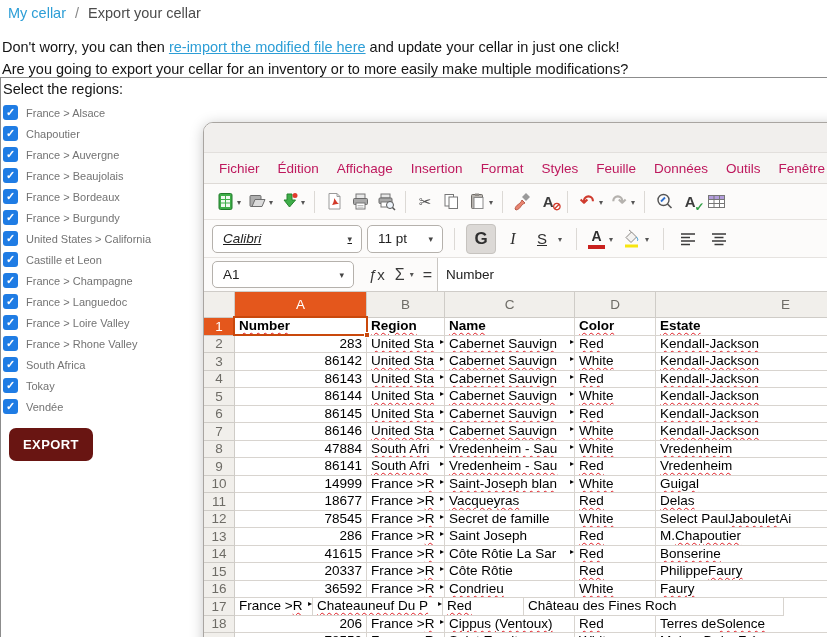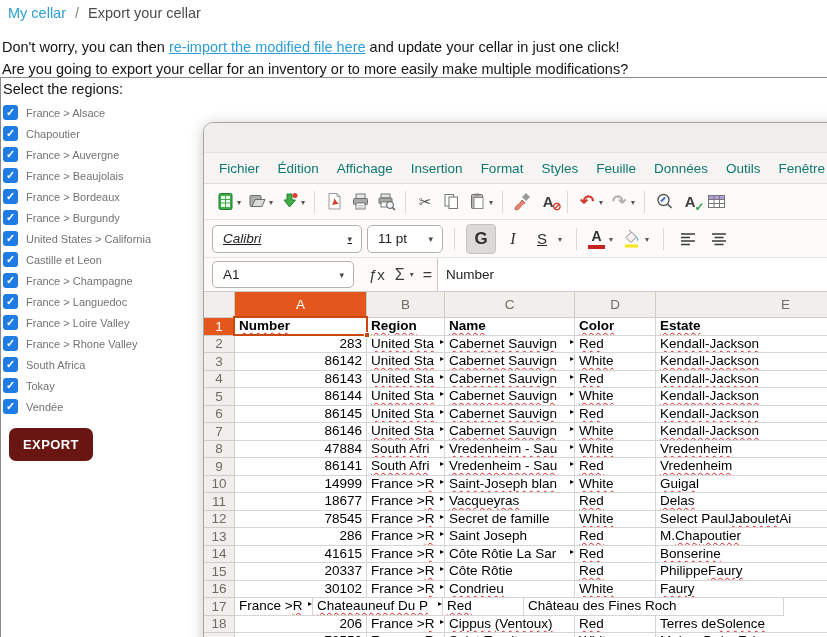--- a/index.html
+++ b/index.html
@@ -28,21 +28,21 @@
                 border-radius:7px; font-weight:bold; font-size:13px; letter-spacing:.4px;
                 padding:9px 14px; font-family:"Liberation Sans",sans-serif; cursor:pointer; }
 
   
   .calc-window { position:absolute; left:203px; top:122px; width:714px; background:#fff;
                  border:1px solid #a9a5a1; border-radius:10px 10px 0 0;
                  box-shadow:0 2px 14px rgba(0,0,0,.22); }
   .titlebar { height:30px; background:#f1efed; border-radius:9px 9px 0 0; border-bottom:1px solid #e2dfdc; }
   .menubar  { height:31px; background:#f6f5f3; display:flex; align-items:center; padding-left:6px;
               border-bottom:1px solid #dedad6; white-space:nowrap; overflow:hidden; }
-  .menu-item { padding:0 9px; font-size:13.5px; color:#0f766e; cursor:default; }
+  .menu-item { padding:0 9px; font-size:13.5px; color:#be185d; cursor:default; }
 
   .toolbar { height:36px; background:#fcfbfa; display:flex; align-items:center; padding-left:8px;
              border-bottom:1px solid #e6e3e0; }
   .tb-btn { width:26px; height:26px; display:flex; align-items:center; justify-content:center; flex:none; }
   .tb-caret { font-size:8px; color:#555; margin:2px 3px 0 -1px; flex:none; }
   .tb-sep { width:1px; height:22px; background:#dcd9d5; margin:0 6px; flex:none; }
   .glyph { display:inline-block; }
   .ic-clear,.ic-spell { position:relative; font-size:15px; font-weight:bold; color:#3c3c3c; }
   .ic-clear i { position:absolute; right:-8px; bottom:-3px; font-style:normal; color:#d23b2c; font-size:11px; }
   .ic-spell i { position:absolute; right:-9px; bottom:-4px; font-style:normal; color:#2f9e44; font-size:12px; font-weight:bold; }
@@ -660,21 +660,21 @@
           <span class="wv">Red</span>
         </span>
         <span class="cell cE">
           <span>Philippe </span>
           <span class="wv">Faury</span>
         </span>
       </div>
       <div class="grow">
         <span class="hcell c0">16</span>
         <span class="cell cA num">
-          <span>30102</span>
+          <span>36592</span>
         </span>
         <span class="cell cB">
           <span>France &gt; </span>
           <span class="wv">R</span>
           <span class="ofl">▸</span>
         </span>
         <span class="cell cC">
           <span class="wv">Condrieu</span>
         </span>
         <span class="cell cD">

